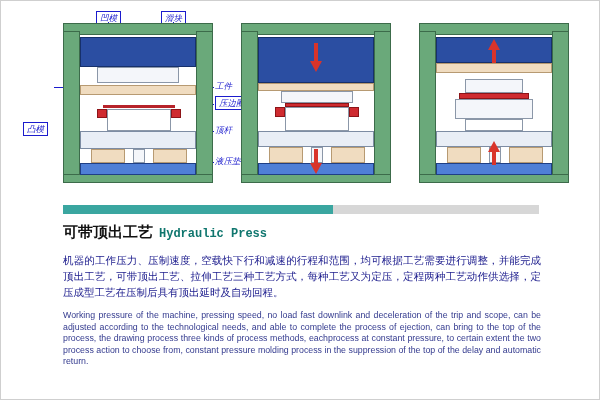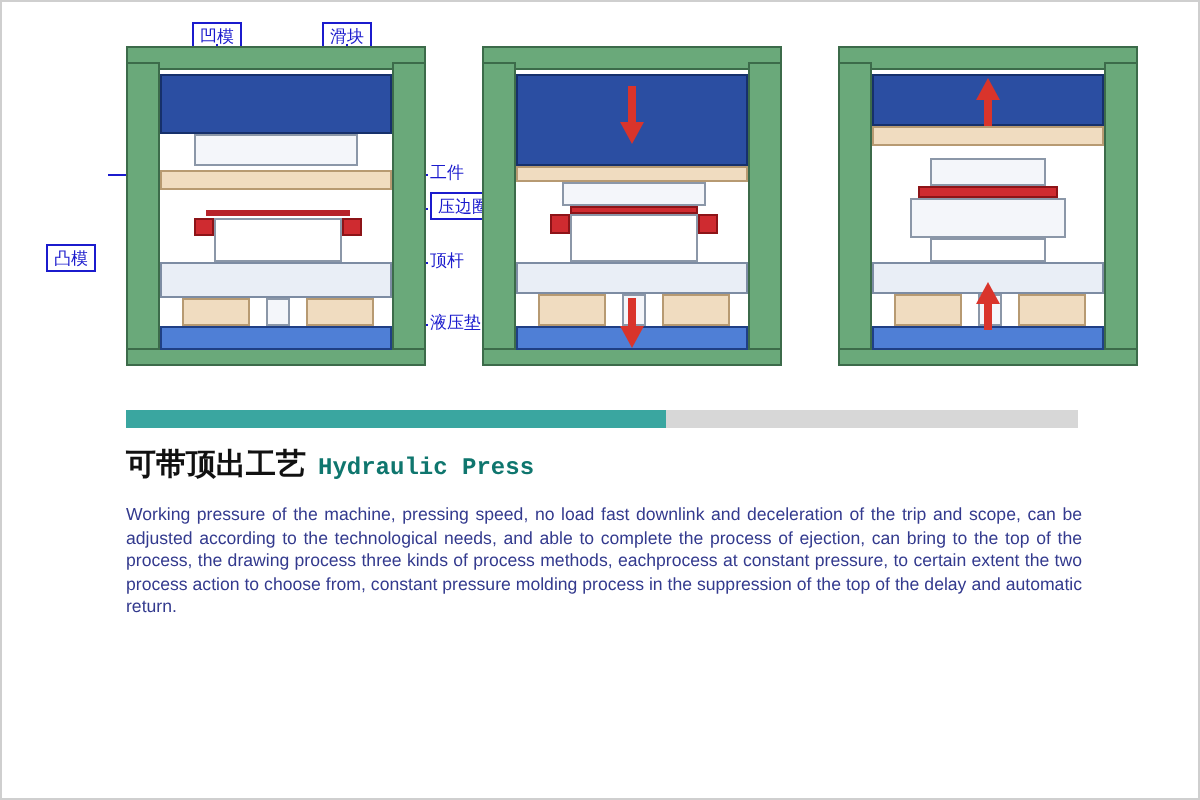--- a/index.html
+++ b/index.html
@@ -12,21 +12,21 @@
   }
   
   .page{
     position:absolute;inset:0;
     border:1px solid #cfcfcf;
     box-sizing:border-box;
   }
 
   
   .diagram-area{
-    position:absolute;left:0;top:0;width:524px;height:200px;
+    position:absolute;left:0;top:0;width:524px;height:200px;font-style:italic;
   }
   .panel{
     position:absolute;top:22px;height:160px;
     background:#ffffff;
     box-sizing:border-box;
   }
   .panel-1{left:62px;width:150px;}
   .panel-2{left:240px;width:150px;}
   .panel-3{left:418px;width:150px;}
 
@@ -250,16 +250,17 @@
     </div>
   </div>
 
   <div class="bar-teal"></div>
   <div class="bar-grey"></div>
 
   <div class="content">
     <h1 class="title">
       <span>可带顶出工艺</span><span class="en">Hydraulic Press</span>
     </h1>
+    <p class="para-cn">机器的工作压力、压制速度，空载快下行和减速的行程和范围，均可根据工艺需要进行调整，并能完成顶出工艺，可带顶出工艺、拉伸工艺三种工艺方式，每种工艺又为定压，定程两种工艺动作供选择，定压成型工艺在压制后具有顶出延时及自动回程。</p>
     <p class="para-en">Working pressure of the machine, pressing speed, no load fast downlink and deceleration of the trip and scope, can be adjusted according to the technological needs, and able to complete the process of ejection, can bring to the top of the process, the drawing process three kinds of process methods, eachprocess at constant pressure, to certain extent the two process action to choose from, constant pressure molding process in the suppression of the top of the delay and automatic return.</p>
   </div>
 
 </div>
 
 </body></html>

